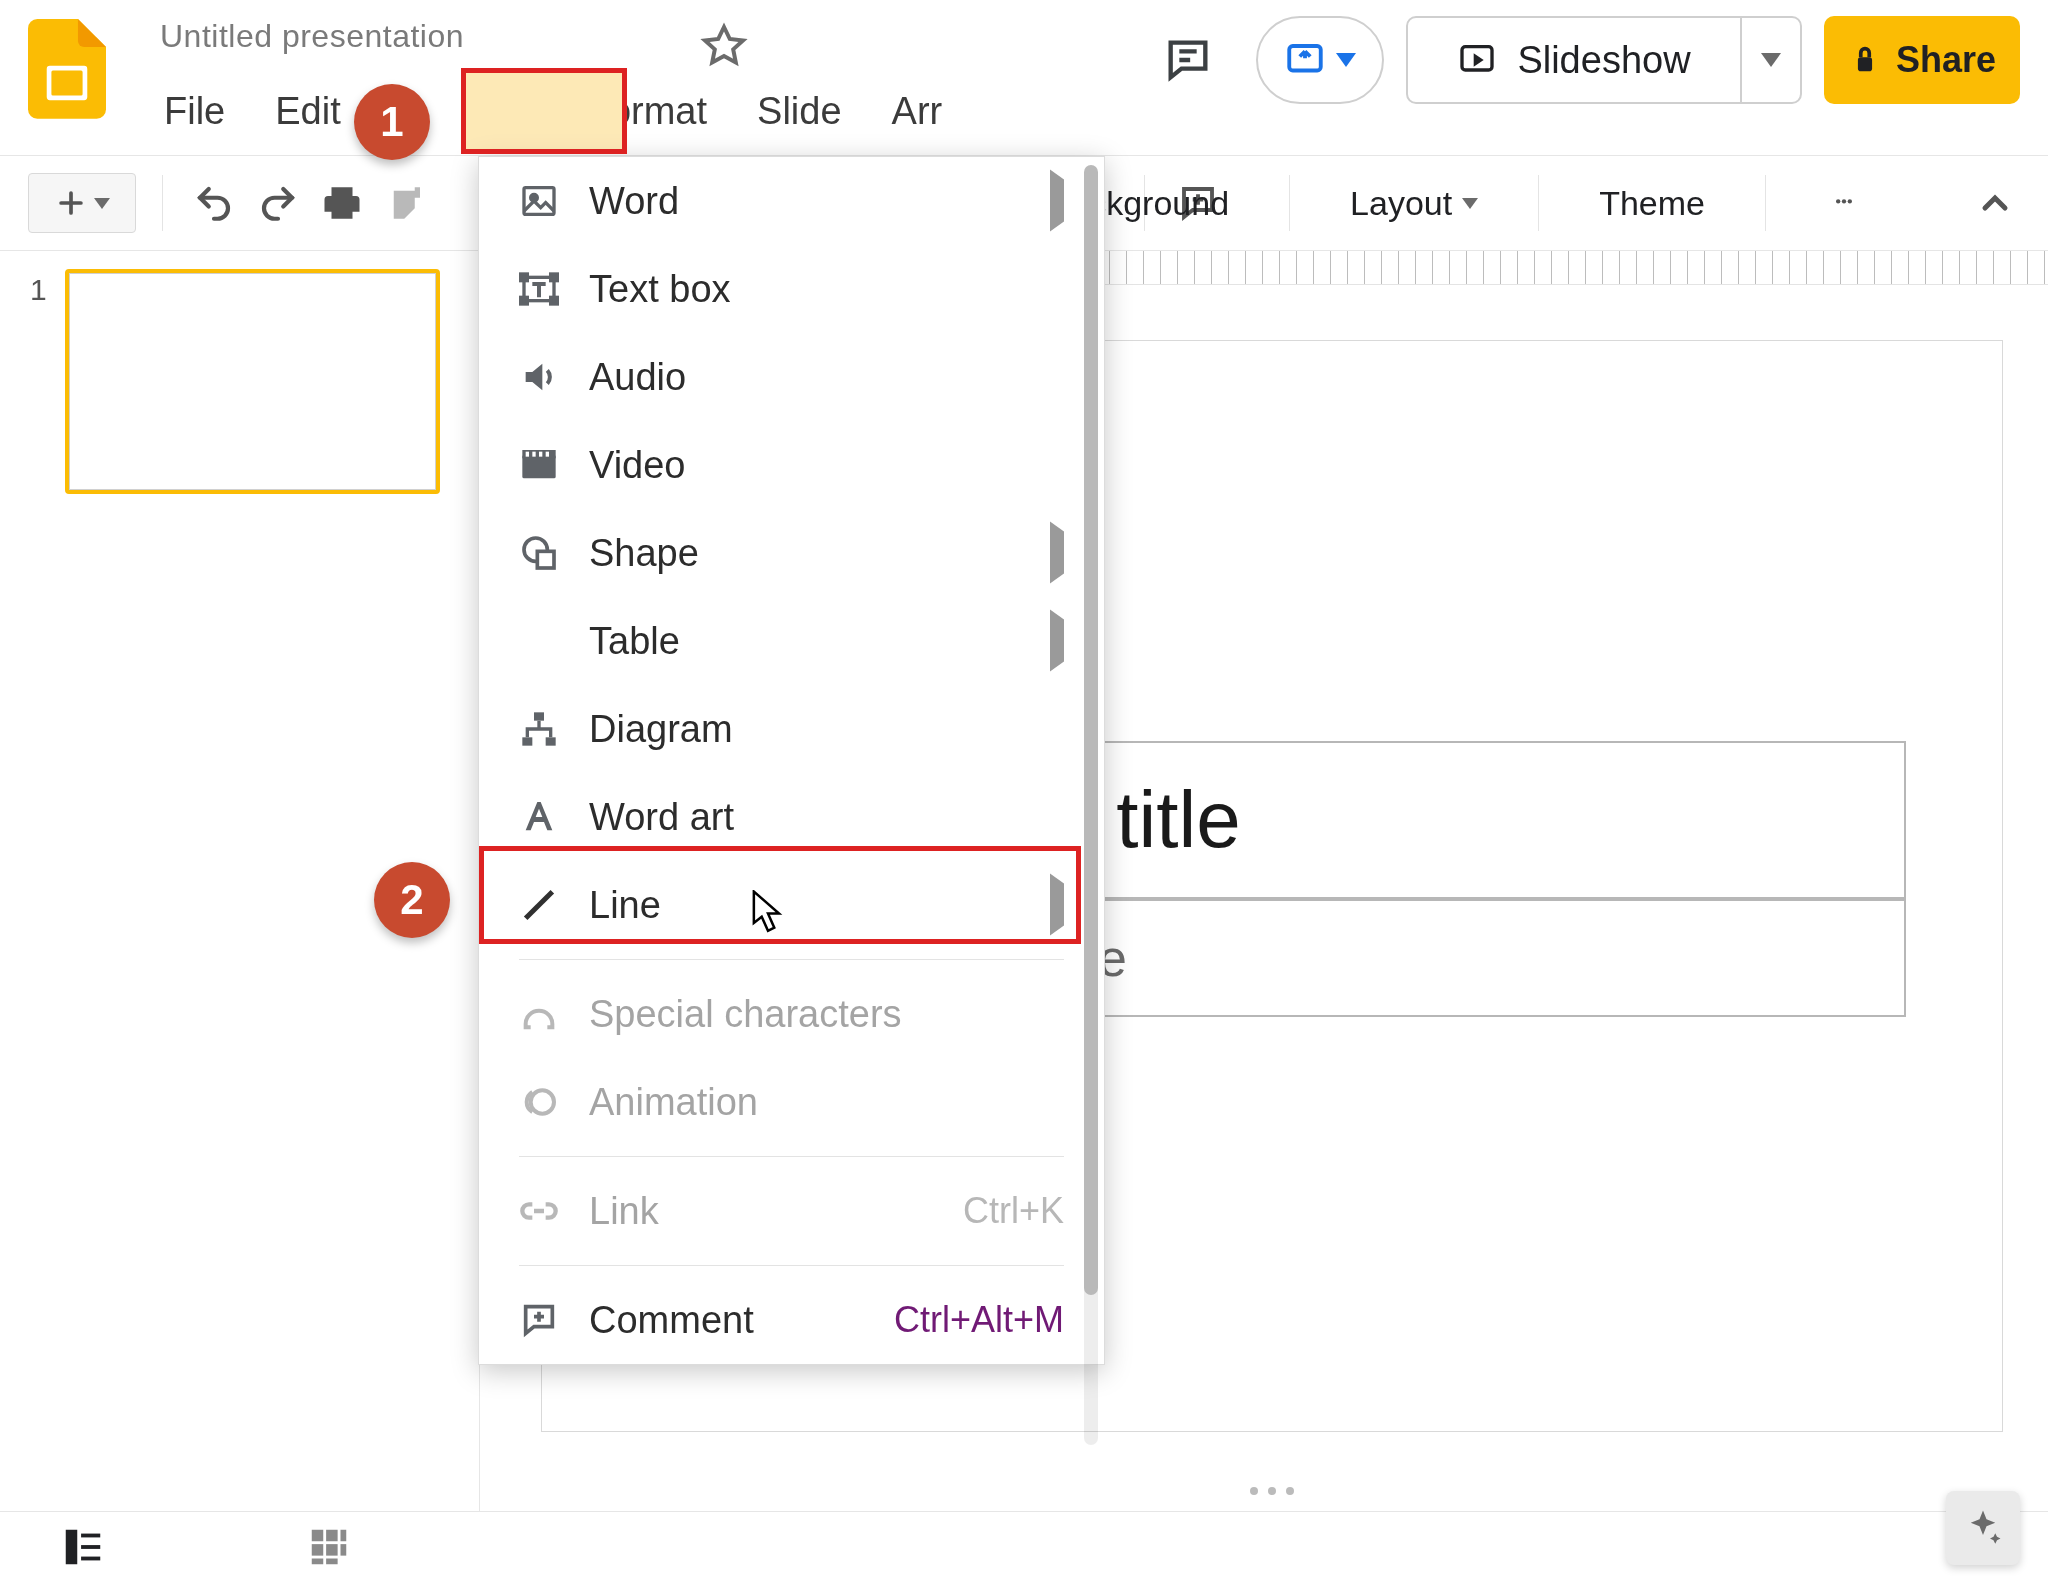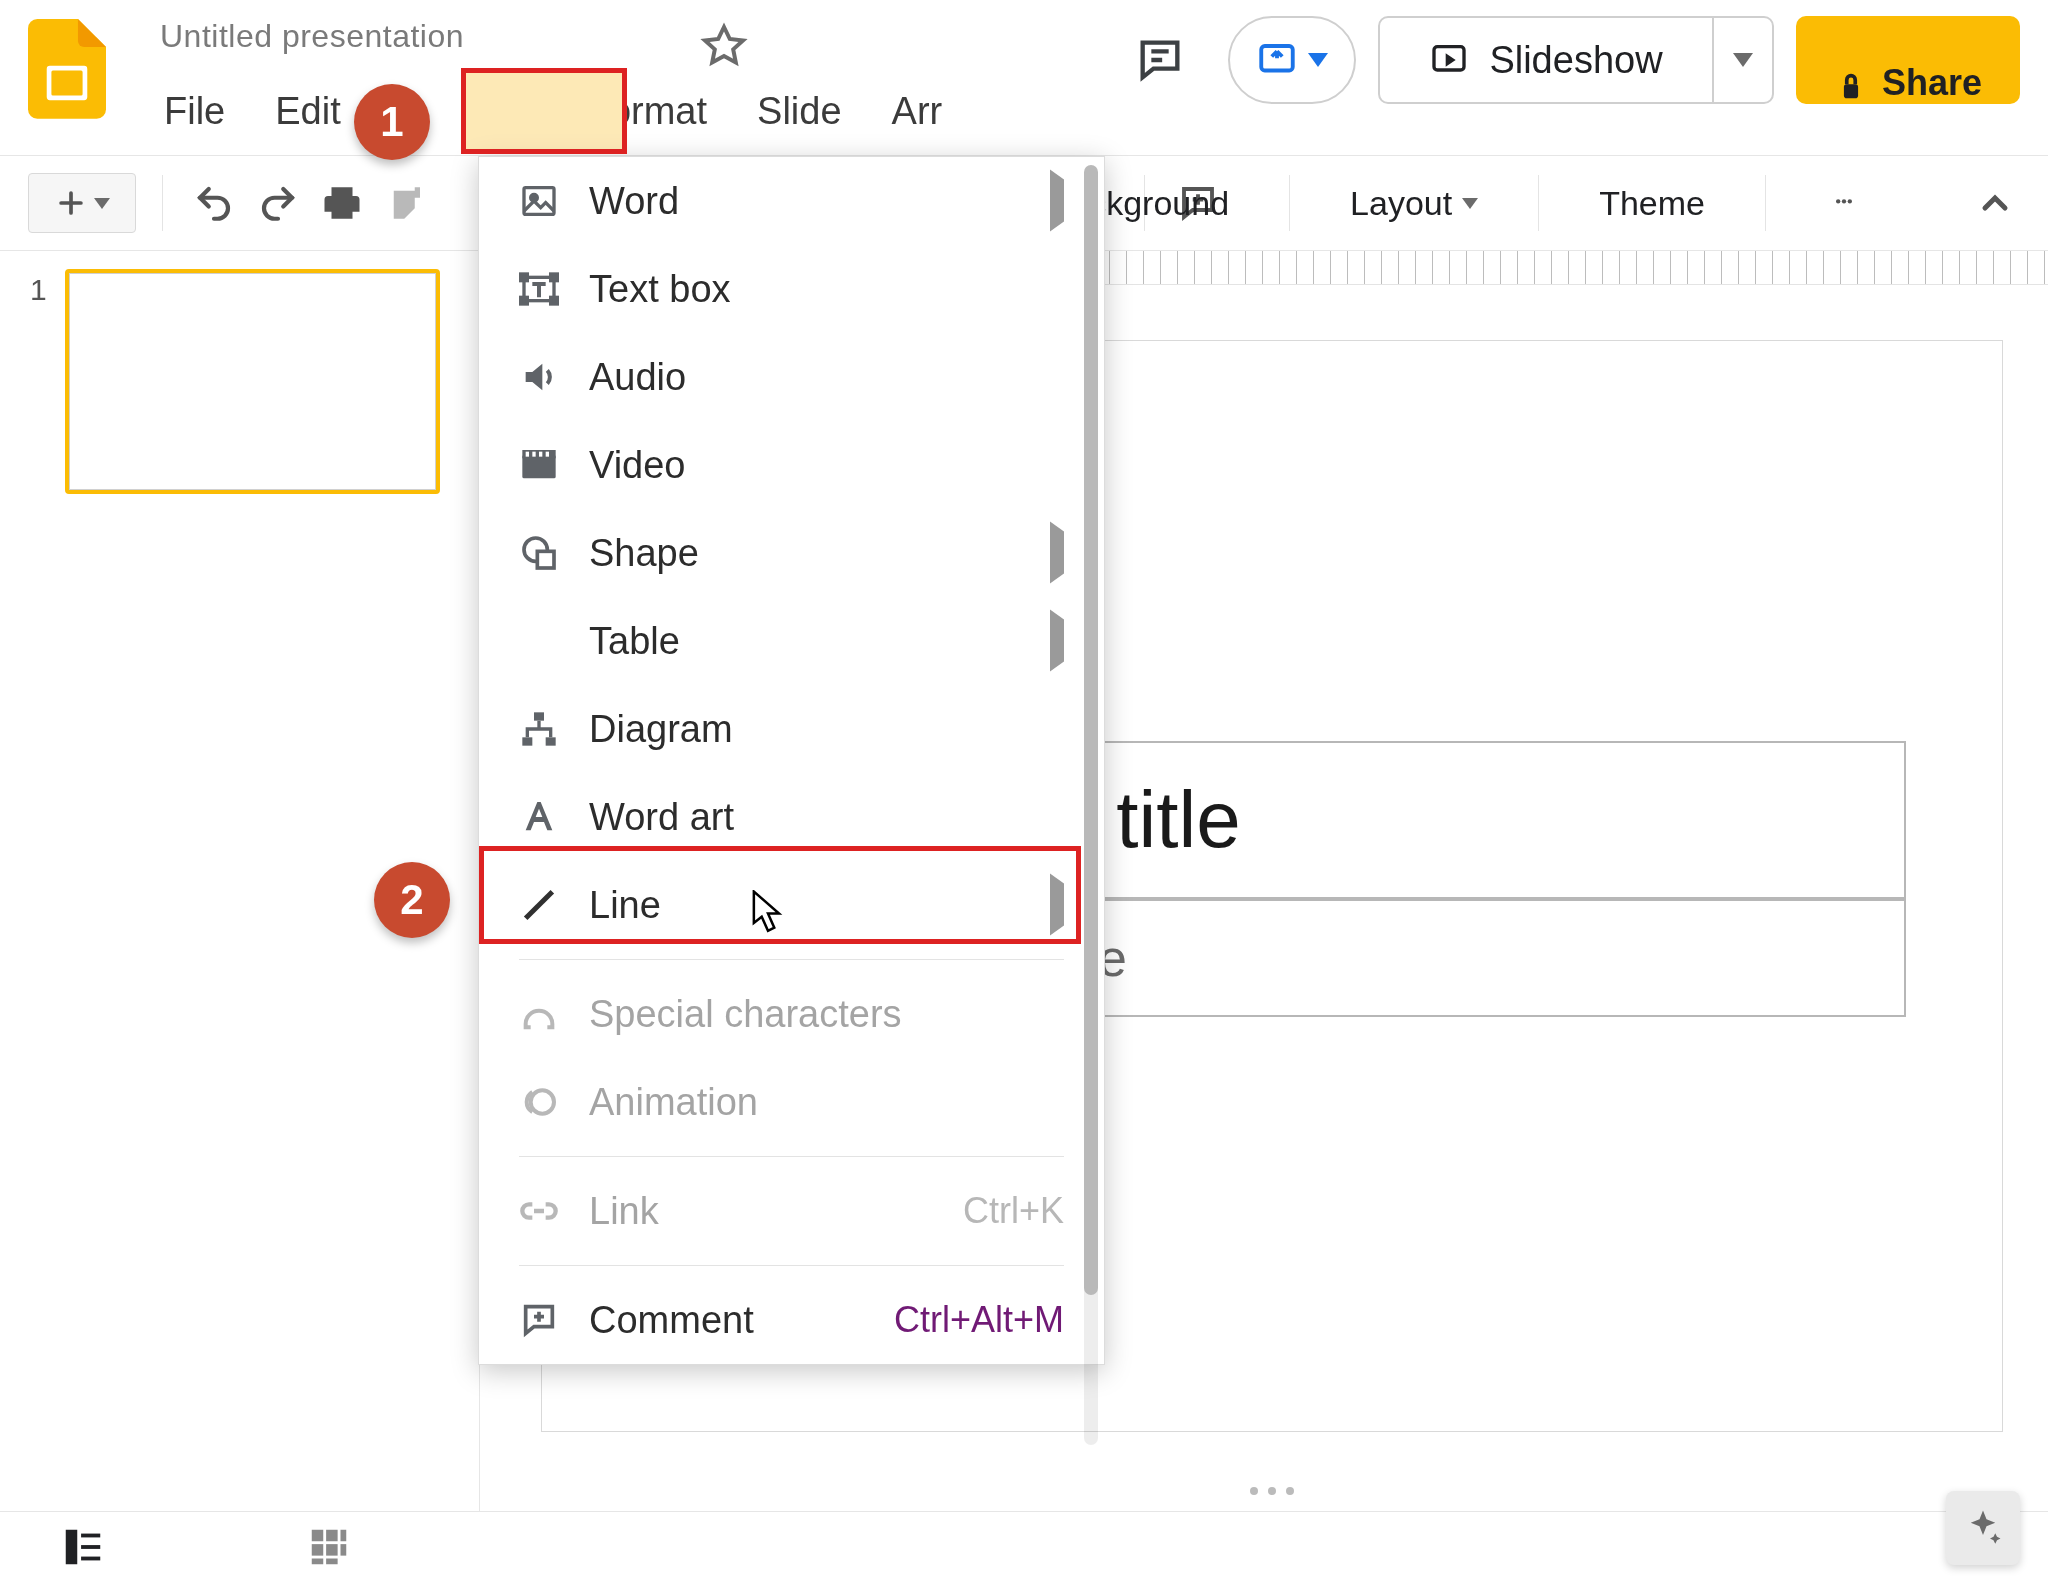--- a/index.html
+++ b/index.html
@@ -9,21 +9,21 @@
   .header { position: relative; height: 155px; padding: 12px 28px 0 28px; }
   .logo { position:absolute; left:28px; top:18px; width:78px; height:105px; }
   .title-area { position:absolute; left:160px; top:18px; right:20px; }
   .doc-title { font-size:32px; color:#7a7a7a; letter-spacing:0.5px; }
   .star-btn { position:absolute; left:700px; top:22px; width:48px; height:48px; }
   .menubar { position:absolute; left:160px; top:90px; display:flex; gap:42px; font-size:38px; color:#3b3b3b; }
   .menubar .menu-item { padding:0 4px; cursor:pointer; }
 
   
   .hdr-right { position:absolute; right:28px; top:16px; display:flex; align-items:center; gap:22px; }
-  .share-btn { background:#fbbc04; border-radius:10px; height:88px; width:224px; display:flex; align-items:flex-end; justify-content:center; gap:14px; font-size:36px; font-weight:600; color:#202124; }
+  .share-btn { background:#fbbc04; border-radius:10px; height:88px; width:196px; display:flex; align-items:center; justify-content:center; gap:14px; font-size:36px; font-weight:600; color:#202124; }
   .slideshow-wrap { border:2px solid #cfcfcf; border-radius:10px; height:88px; width:396px; display:flex; align-items:center; }
   .slideshow-btn { flex:1; display:flex; align-items:center; justify-content:center; gap:20px; font-size:38px; color:#202124; }
   .slideshow-drop { width:60px; border-left:2px solid #cfcfcf; height:100%; display:flex; align-items:center; justify-content:center; }
   .present-pill { border:2px solid #cfcfcf; border-radius:44px; height:88px; width:128px; display:flex; align-items:center; justify-content:center; gap:10px; }
   .comments-pill { height:88px; width:92px; display:flex; align-items:center; justify-content:center; }
 
   
   .toolbar { border-top:1.5px solid #e6e6e6; border-bottom:1.5px solid #e6e6e6; height:96px; display:flex; align-items:center; padding:0 28px; gap:14px; position:relative; }
   .tool-btn { width:50px; height:50px; display:flex; align-items:center; justify-content:center; color:#555; }
   .newslide-btn { border:1px solid #d9d9d9; background:#f6f6f6; width:108px; height:60px; border-radius:4px; display:flex; align-items:center; justify-content:center; gap:6px; color:#555; }

